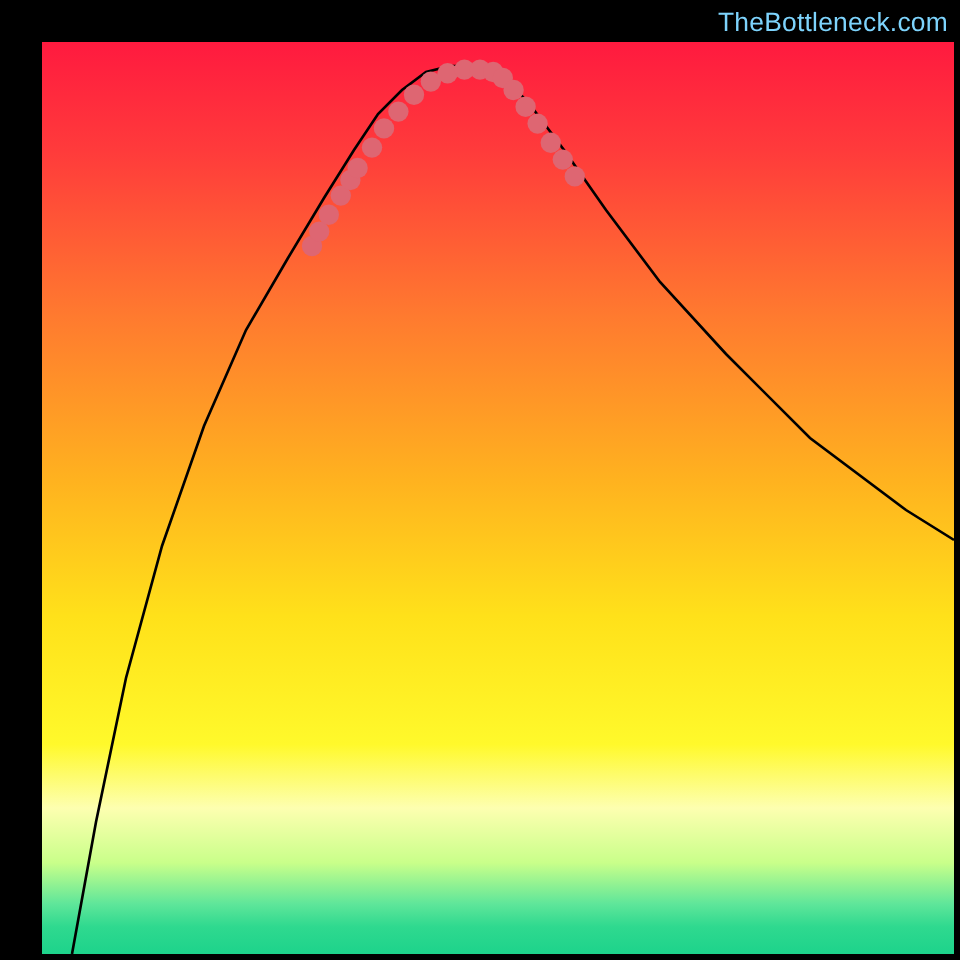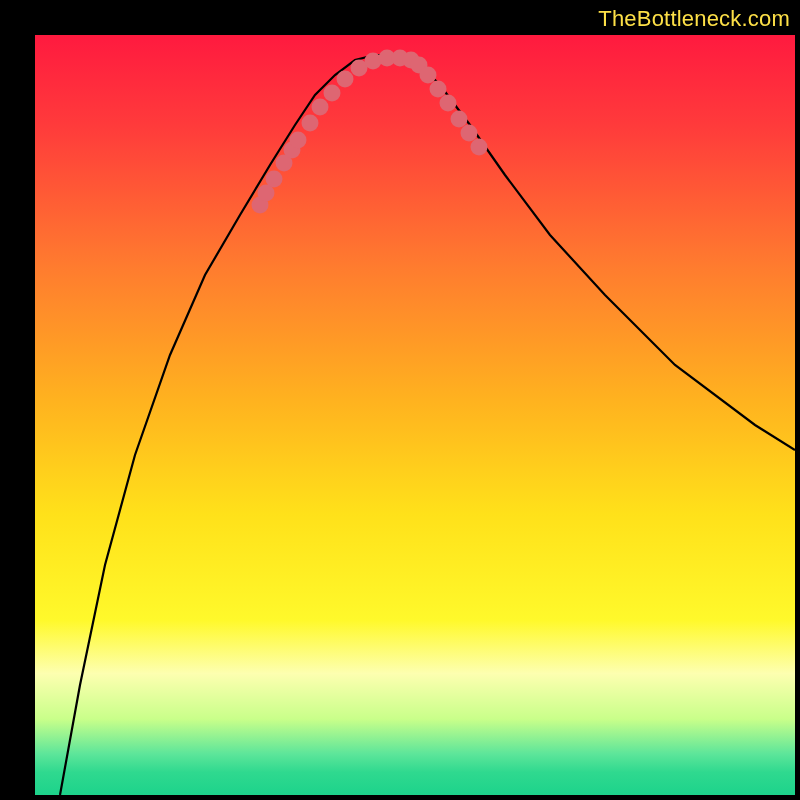--- a/index.html
+++ b/index.html
@@ -31,21 +31,21 @@
     position: absolute;
     left: 0;
     top: 0;
     width: 100%;
     height: 100%;
   }
   .watermark {
     position: absolute;
     top: 6px;
     right: 10px;
-    color: #fde047;
+    color: #7dd3fc;
     font-size: 22px;
     font-weight: 500;
     letter-spacing: 0.2px;
     z-index: 5;
   }
   svg.curve {
     position: absolute;
     left: 0;
     top: 0;
     width: 100%;

